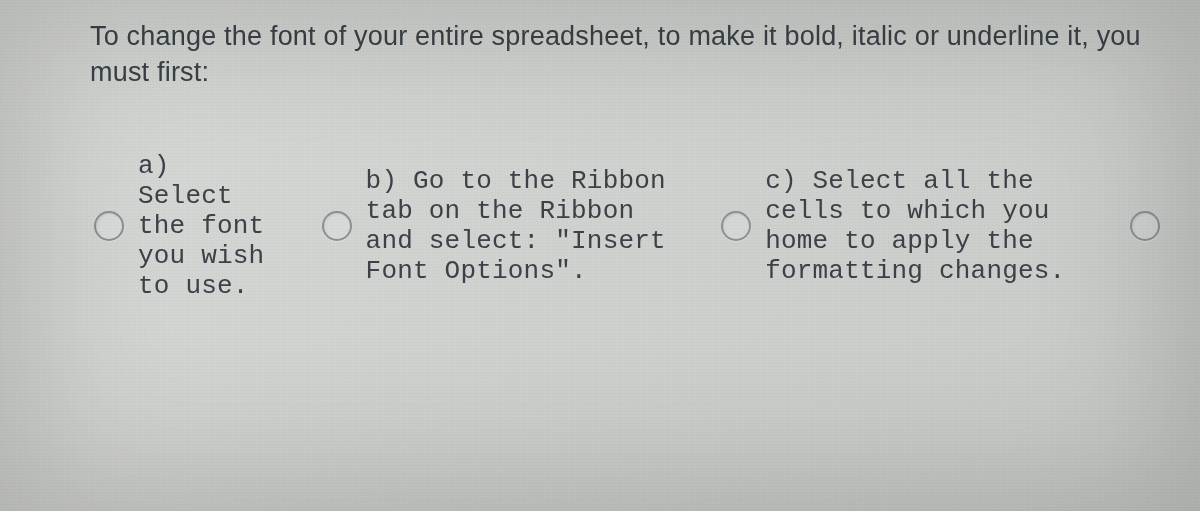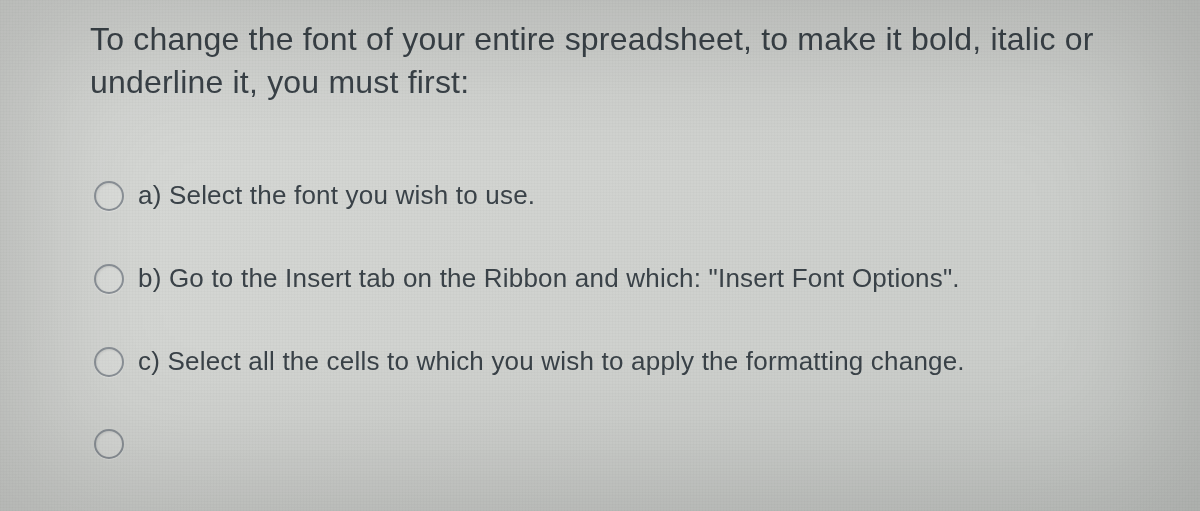--- a/index.html
+++ b/index.html
@@ -22,32 +22,33 @@
       background-image:
         repeating-linear-gradient(0deg, rgba(0,0,0,0.015) 0px, rgba(0,0,0,0.015) 1px, transparent 1px, transparent 3px),
         repeating-linear-gradient(90deg, rgba(0,0,0,0.015) 0px, rgba(0,0,0,0.015) 1px, transparent 1px, transparent 3px);
       pointer-events: none;
     }
     .container {
       padding: 18px 40px 40px 90px;
       position: relative;
     }
     .question-text {
-      font-size: 32px;
+      font-size: 27px;
       color: #3a4248;
       line-height: 1.35;
-      margin-bottom: 76px;
+      margin-bottom: 60px;
       font-weight: 400;
       letter-spacing: 0.2px;
     }
     .options {
       display: flex;
-      flex-direction: column;
+      flex-direction: row;
       gap: 52px;
       padding-left: 4px;
+      font-family: Liberation Mono, monospace;
     }
     .option-row {
       display: flex;
       align-items: center;
       gap: 14px;
     }
     .radio {
       width: 30px;
       height: 30px;
       border: 2.5px solid #8a9096;
@@ -77,26 +78,26 @@
 
   <div class="options">
 
     <div class="option-row">
       <div class="radio"></div>
       <div class="option-label">a) Select the font you wish to use.</div>
     </div>
 
     <div class="option-row">
       <div class="radio"></div>
-      <div class="option-label">b) Go to the Insert tab on the Ribbon and which:  "Insert Font Options".</div>
+      <div class="option-label">b) Go to the Ribbon tab on the Ribbon and select:  "Insert Font Options".</div>
     </div>
 
     <div class="option-row">
       <div class="radio"></div>
-      <div class="option-label">c) Select all the cells to which you wish to apply the formatting change.</div>
+      <div class="option-label">c) Select all the cells to which you home to apply the formatting changes.</div>
     </div>
 
     <div class="option-row">
       <div class="radio"></div>
     </div>
 
   </div>
 </div>
 
 <div class="vignette"></div>

